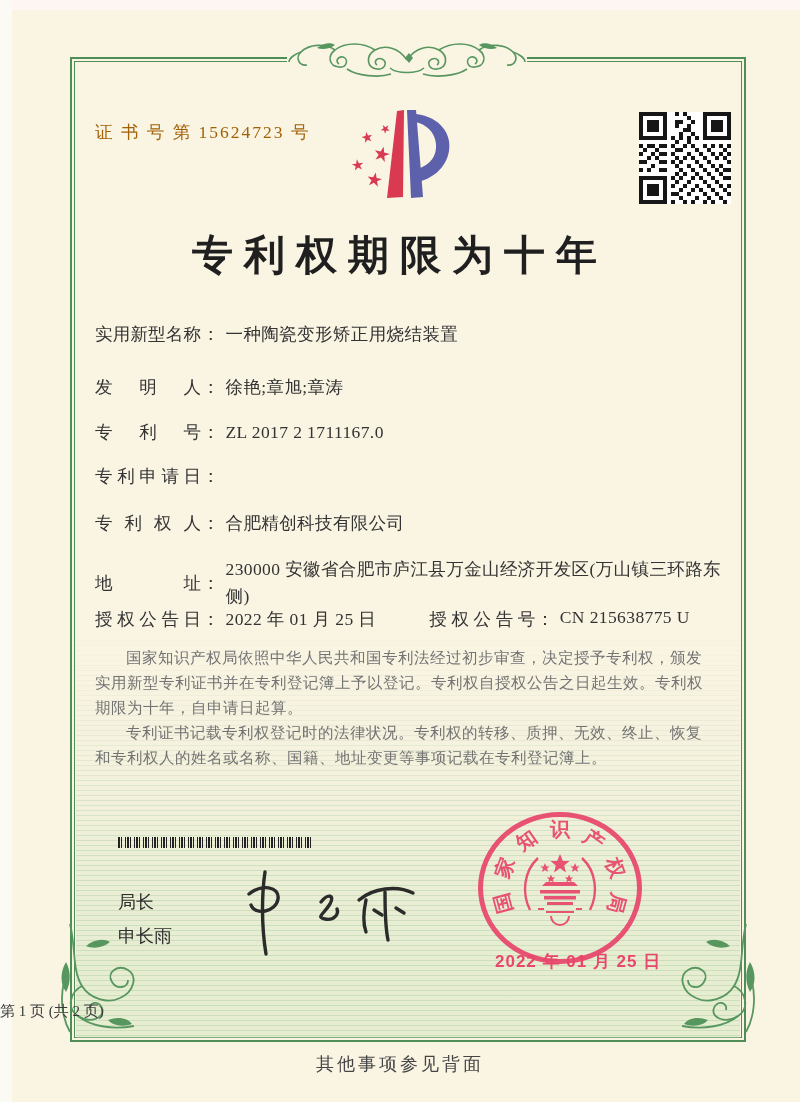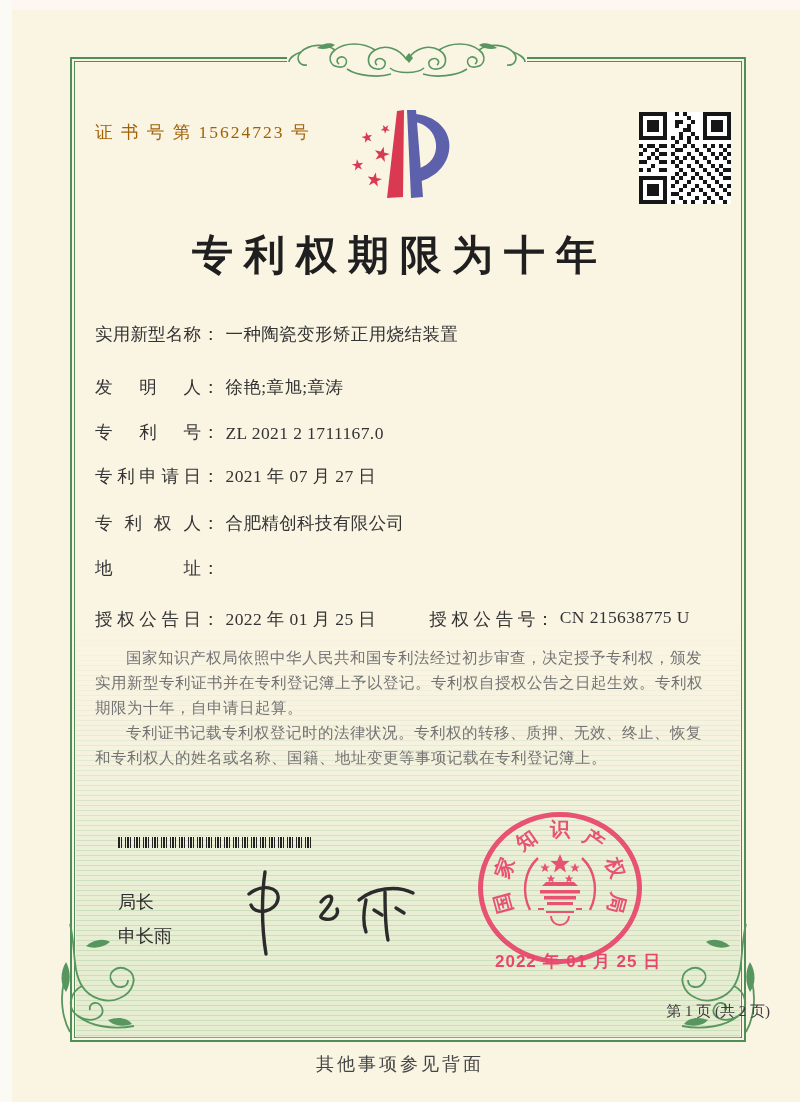--- a/index.html
+++ b/index.html
@@ -71,21 +71,21 @@
     32px 72px #161616,44px 72px #161616,56px 72px #161616,68px 72px #161616,80px 72px #161616,88px 72px #161616,
     40px 76px #161616,52px 76px #161616,60px 76px #161616,72px 76px #161616,84px 76px #161616,
     32px 80px #161616,36px 80px #161616,48px 80px #161616,64px 80px #161616,76px 80px #161616,88px 80px #161616,
     40px 84px #161616,56px 84px #161616,68px 84px #161616,80px 84px #161616,
     32px 88px #161616,44px 88px #161616,52px 88px #161616,64px 88px #161616,72px 88px #161616,84px 88px #161616}
 
   .title{position:absolute;left:0;top:228px;width:800px;text-align:center;
     font-size:41px;font-weight:700;letter-spacing:11px;color:#1f1f1f}
 
   .fields{position:absolute;left:95px;top:0;width:640px;font-size:17.5px;color:#333}
-  .frow{position:absolute;display:flex;align-items:flex-end;white-space:nowrap}
+  .frow{position:absolute;display:flex;align-items:center;white-space:nowrap}
   .flabel{display:inline-block;width:106px;text-align:justify;text-align-last:justify;color:#333}
   .fcolon{display:inline-block;margin:0 6px 0 1px}
   .fvalue{letter-spacing:.4px;color:#333}
   .r1{top:322px}.r2{top:375px}.r3{top:420px}.r4{top:464px}.r5{top:511px}
   .r6{top:556px}.r7{top:607px}
   .r6 .fvalue{white-space:normal;width:512px;line-height:27px}
   .pair2{margin-left:53px;display:flex}
 
   .paras{position:absolute;left:95px;top:645px;width:622px;font-size:15.5px;line-height:25px;color:#737373}
   .paras p{text-indent:2em;letter-spacing:.5px}
@@ -99,21 +99,21 @@
 
   
   .seal{position:absolute;left:478px;top:812px;width:164px;height:152px;opacity:.93}
   .seal-ring{position:absolute;left:0;top:0;width:164px;height:152px;border:5px solid var(--seal_red);border-radius:50%}
   .seal-char{position:absolute;left:72px;top:66px;width:20px;height:20px;color:var(--seal_red);
     font-size:20px;font-weight:700;text-align:center;line-height:20px;font-family:"Liberation Sans",sans-serif}
   .seal-emblem{position:absolute;left:40px;top:34px;width:84px;height:84px;color:var(--seal_red)}
   .seal-date{position:absolute;left:495px;top:950px;font-size:17px;color:var(--seal_red);font-weight:700;letter-spacing:1px;
     font-family:"Liberation Sans",sans-serif}
 
-  .page-info{position:absolute;left:0;top:1002px;width:770px;text-align:right;font-size:15px;color:#3b3b3b}
+  .page-info{position:absolute;left:0;top:1002px;width:770px;text-align:left;font-size:15px;color:#3b3b3b}
   .back-note{position:absolute;left:50%;transform:translateX(-50%);top:1052px;font-size:18px;color:#454545;letter-spacing:3px}
 </style>
 </head>
 <body>
 
 <div class="scan-top"></div>
 <div class="scan-left"></div>
 
 <div class="frame">
   <div class="frame-inner"></div>
@@ -198,35 +198,35 @@
     <span class="fvalue">一种陶瓷变形矫正用烧结装置</span>
   </div>
   <div class="frow r2">
     <span class="flabel">发明人</span>
       <span class="fcolon">：</span>
     <span class="fvalue">徐艳;章旭;章涛</span>
   </div>
   <div class="frow r3">
     <span class="flabel">专利号</span>
       <span class="fcolon">：</span>
-    <span class="fvalue">ZL 2021 2 1711167.0</span>
+    <span class="fvalue">ZL 2017 2 1711167.0</span>
   </div>
   <div class="frow r4">
     <span class="flabel">专利申请日</span>
       <span class="fcolon">：</span>
-    <span class="fvalue">2021 年 07 月 27 日</span>
   </div>
   <div class="frow r5">
     <span class="flabel">专利权人</span>
       <span class="fcolon">：</span>
     <span class="fvalue">合肥精创科技有限公司</span>
   </div>
   <div class="frow r6">
     <span class="flabel">地址</span>
       <span class="fcolon">：</span>
+    <span class="fvalue">230000 安徽省合肥市庐江县万金山经济开发区(万山镇三环路东侧)</span>
   </div>
   <div class="frow r7">
     <span class="flabel">授权公告日</span>
       <span class="fcolon">：</span>
     <span class="fvalue">2022 年 01 月 25 日</span>
     <span class="pair2">
       <span class="flabel">授权公告号</span>
         <span class="fcolon">：</span>
       <span class="fvalue">CN 215638775 U</span>
     </span>

